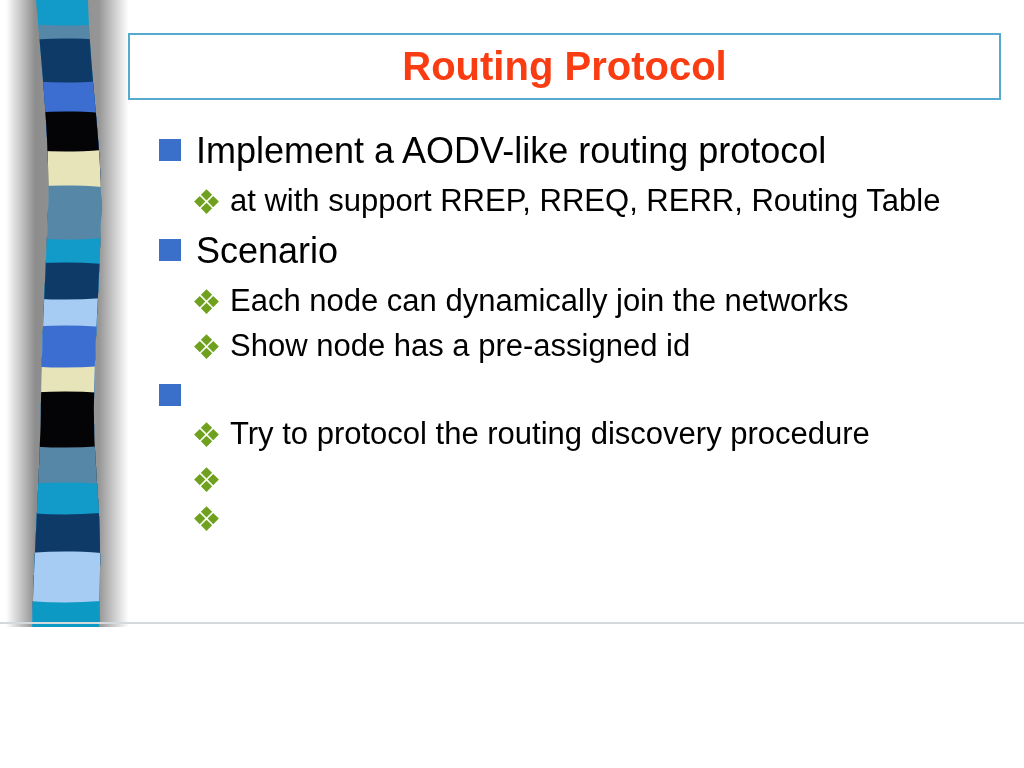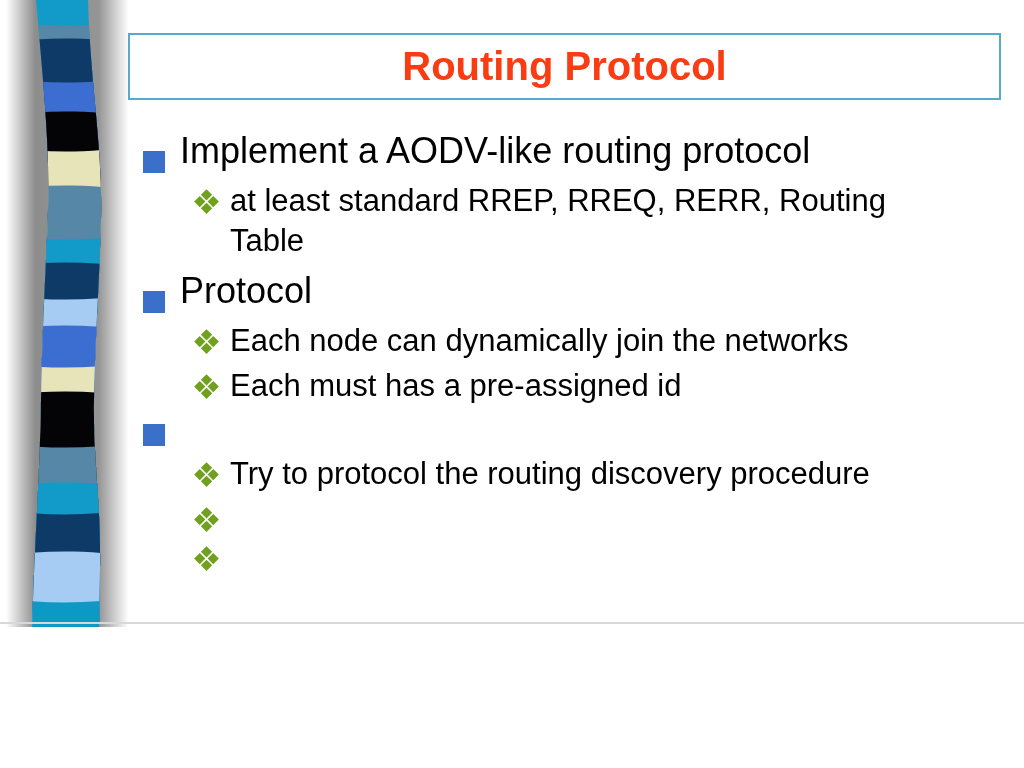--- a/index.html
+++ b/index.html
@@ -47,24 +47,24 @@
     white-space: nowrap;
   }
   .content {
     position: absolute;
     left: 143px;
     top: 121px;
     width: 865px;
   }
   .li1 {
     display: flex;
-    align-items: flex-end;
+    align-items: flex-start;
     font-size: 36px;
     line-height: 44px;
-    margin: 8px 0 8px 0;
+    margin: 8px 0 8px 16px;
   }
   .sq {
     width: 22px;
     height: 22px;
     background: var(--square, #3a6fca);
     margin: 10px 15px 0 0;
     flex: none;
   }
   .li2 {
     display: flex;
@@ -158,25 +158,25 @@
       </div>
       <div class="li2">
         <span class="dm">
           <svg viewBox="0 0 24 24" width="27" height="27">
             <polygon points="12,1 17,6 12,11 7,6"></polygon>
             <polygon points="6,7 11,12 6,17 1,12"></polygon>
             <polygon points="18,7 23,12 18,17 13,12"></polygon>
             <polygon points="12,13 17,18 12,23 7,18"></polygon>
           </svg>
         </span>
-        <span class="txt">at least standard RREP, RREQ, RERR, Routing Table</span>
+        <span class="txt">at with support RREP, RREQ, RERR, Routing Table</span>
       </div>
       <div class="li1">
         <span class="sq"></span>
-        <span class="txt">Protocol</span>
+        <span class="txt">Scenario</span>
       </div>
       <div class="li2">
         <span class="dm">
           <svg viewBox="0 0 24 24" width="27" height="27">
             <polygon points="12,1 17,6 12,11 7,6"></polygon>
             <polygon points="6,7 11,12 6,17 1,12"></polygon>
             <polygon points="18,7 23,12 18,17 13,12"></polygon>
             <polygon points="12,13 17,18 12,23 7,18"></polygon>
           </svg>
         </span>
@@ -184,21 +184,21 @@
       </div>
       <div class="li2">
         <span class="dm">
           <svg viewBox="0 0 24 24" width="27" height="27">
             <polygon points="12,1 17,6 12,11 7,6"></polygon>
             <polygon points="6,7 11,12 6,17 1,12"></polygon>
             <polygon points="18,7 23,12 18,17 13,12"></polygon>
             <polygon points="12,13 17,18 12,23 7,18"></polygon>
           </svg>
         </span>
-        <span class="txt">Each must has a pre-assigned id</span>
+        <span class="txt">Show node has a pre-assigned id</span>
       </div>
       <div class="li1">
         <span class="sq"></span>
       </div>
       <div class="li2">
         <span class="dm">
           <svg viewBox="0 0 24 24" width="27" height="27">
             <polygon points="12,1 17,6 12,11 7,6"></polygon>
             <polygon points="6,7 11,12 6,17 1,12"></polygon>
             <polygon points="18,7 23,12 18,17 13,12"></polygon>

